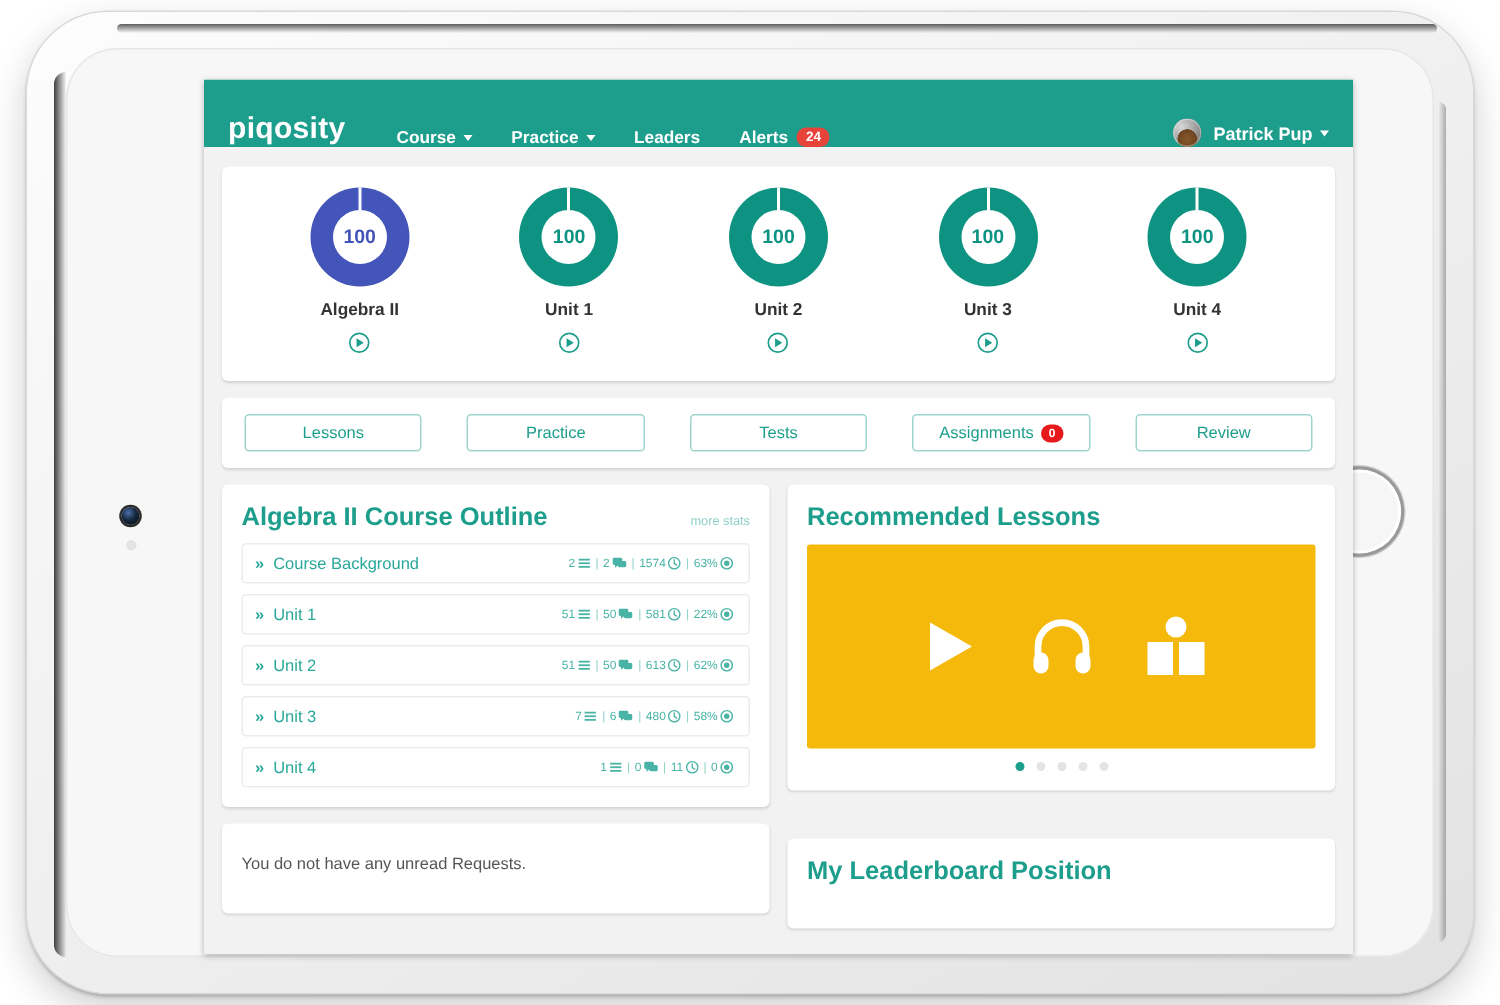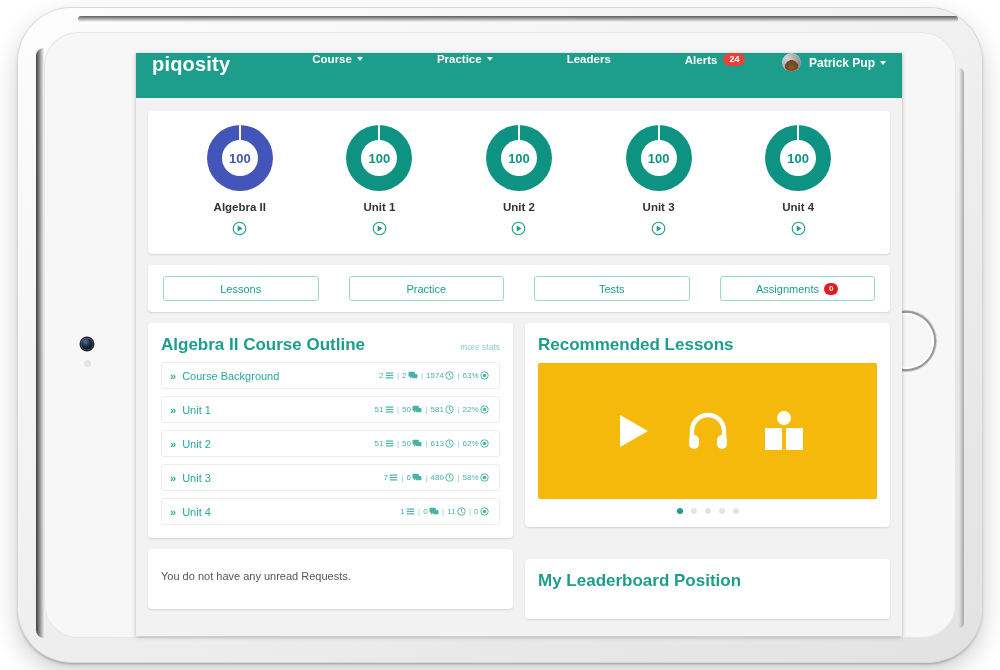--- a/index.html
+++ b/index.html
@@ -77,24 +77,23 @@
     width: 766px; height: 583px;
     background: #f2f2f2;
     overflow: hidden;
     box-shadow: 0 1px 4px rgba(0,0,0,.28);
   }
 
   
   #navbar {
     height: 45px; width: 100%;
     background: #1d9e8c;
-    display: flex; align-items: flex-start;
+    display: flex; align-items: flex-end;
     padding: 0 16px;
     position: relative;
-    gap: 48px;
   }
   #brand {
     color: #fff; font-size: 20px; font-weight: bold;
     letter-spacing: .2px; margin-right: 34px;
   }
   .nav-link {
     color: #fff; font-size: 11.5px; font-weight: bold;
     margin-right: 26px; display: flex; align-items: center;
     white-space: nowrap; cursor: pointer;
   }
@@ -321,20 +320,23 @@
           <div class="tab-btn">
             <span>Practice</span>
           </div>
           <div class="tab-btn">
             <span>Tests</span>
           </div>
           <div class="tab-btn">
             <span>Assignments</span>
             <span class="tab-badge">0</span>
           </div>
+          <div class="tab-btn">
+            <span>Review</span>
+          </div>
         </div>
 
       <div id="columns">
 
         <div class="col">
           <div class="panel panel-pad">
             <div id="outline-head">
               <div class="panel-title">Algebra II Course Outline</div>
               <div id="more-stats">more stats</div>
             </div>

